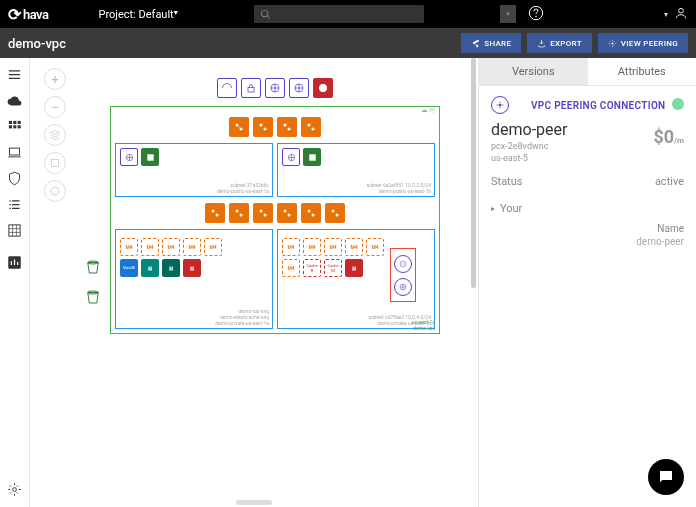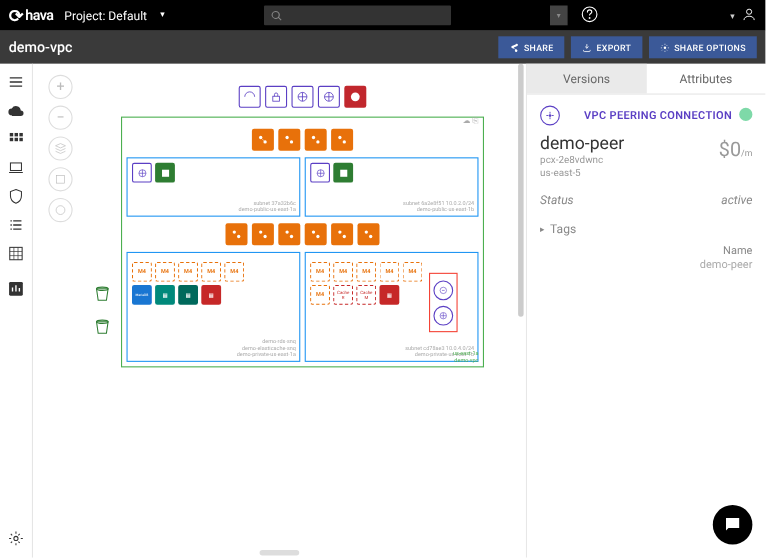--- a/index.html
+++ b/index.html
@@ -2,21 +2,21 @@
 <html><head>
 <meta charset="utf-8">
 <style>
 * { margin:0; padding:0; box-sizing:border-box; font-family:-apple-system,BlinkMacSystemFont,"Segoe UI",Roboto,sans-serif; }
 body { width:696px; height:507px; background:#fff; overflow:hidden; position:relative; }
 
 
 .topnav { height:28px; background:#000; color:#fff; display:flex; align-items:center; padding:0 8px; font-size:11px; }
 .logo { font-weight:600; font-size:13px; letter-spacing:-0.5px; margin-right:10px; display:flex; align-items:center; gap:2px;}
 .logo .m{font-size:16px;}
-.proj { display:flex; gap:12px; cursor:pointer;}
+.proj { display:flex; gap:0; cursor:pointer;margin-left:40px;}
 .proj .ch{font-size:8px;}
 .search { margin-left:auto; margin-right:auto; width:170px; height:18px; background:#333; display:flex; align-items:center; padding-left:6px; border-radius:1px;}
 .search svg{width:11px;height:11px;fill:#888;}
 .search-dd{width:16px;height:18px;background:#444;display:flex;align-items:center;justify-content:center;margin-right:12px;}
 .help{margin-right:120px;color:#fff;}
 .help svg{width:16px;height:16px;fill:none;stroke:#fff;stroke-width:1.5;}
 .usr{display:flex;align-items:center;gap:6px;}
 .usr .ch{font-size:8px;color:#ccc;}
 .usr svg{width:14px;height:14px;fill:none;stroke:#fff;stroke-width:1.5;}
 
@@ -40,23 +40,23 @@
 .tab.active{background:#eaeaea;}
 .rbody{padding:10px 12px;font-size:11px;color:#555;}
 .rhdr{display:flex;align-items:center;gap:22px;margin-bottom:2px;}
 .rhdr .ic{width:18px;height:18px;border:1.5px solid #5b3fc4;border-radius:50%;display:flex;align-items:center;justify-content:center;}
 .rhdr .ic svg{width:10px;height:10px;fill:#5b3fc4;}
 .rhdr .t{color:#5b3fc4;font-size:10px;font-weight:600;letter-spacing:0.3px;}
 .rdot{width:12px;height:12px;background:#7ed9a8;border-radius:50%;position:absolute;top:40px;right:12px;}
 .rname{font-size:16px;color:#333;margin-top:6px;}
 .rid{font-size:9px;color:#999;margin-top:2px;}
 .rreg{font-size:9px;color:#999;margin-top:2px;}
-.rprice{position:absolute;top:68px;right:12px;color:#999;font-size:18px;font-weight:400;}
+.rprice{position:absolute;top:68px;right:12px;color:#999;font-size:18px;font-weight:700;}
 .rprice .sm{font-size:8px;}
-.rrow{display:flex;justify-content:space-between;margin-top:12px;font-size:11px;color:#888;font-style:italic;}
+.rrow{display:flex;justify-content:space-between;margin-top:12px;font-size:11px;color:#888;}
 .rtags{margin-top:14px;display:flex;align-items:center;gap:5px;color:#888;cursor:pointer;}
 .rtags .ch{font-size:8px;}
 .rkv{margin-top:8px;font-size:10px;color:#888;text-align:right;}
 .rkv .v{color:#aaa;margin-top:2px;}
 .selview{position:absolute;bottom:0;left:0;right:0;height:30px;border-top:1px solid #e5e5e5;display:flex;align-items:center;justify-content:center;font-size:11px;font-weight:600;color:#333;cursor:pointer;gap:4px;}
 .selview .up{font-size:8px;}
 
 
 .canvas{position:absolute;top:58px;left:30px;right:218px;bottom:0;background:#fff;overflow:hidden;}
 .canvasbar{position:absolute;bottom:2px;left:50%;transform:translateX(-50%);width:36px;height:5px;background:#ddd;border-radius:3px;}
@@ -165,21 +165,21 @@
       <svg viewBox="0 0 24 24">
         <path d="M12 3v10m0 0l-4-4m4 4l4-4M4 17v2a2 2 0 002 2h12a2 2 0 002-2v-2" fill="none" stroke="#fff" stroke-width="2"></path>
       </svg>
       <span>EXPORT</span>
     </button>
   <button class="btn">
       <svg viewBox="0 0 24 24">
         <circle cx="12" cy="12" r="3"></circle>
         <path d="M12 2v3m0 14v3m10-10h-3M5 12H2m15.5-6.5l-2 2m-9 9l-2 2m0-13l2 2m9 9l2 2" stroke="#fff" stroke-width="1.5" fill="none"></path>
       </svg>
-      <span>SHARE OPTIONS</span>
+      <span>VIEW PEERING</span>
     </button>
 </div>
 
 <div class="leftrail">
   <div class="ritem">
       <svg viewBox="0 0 24 24">
         <path d="M3 6h18M3 12h18M3 18h18" stroke="#333" stroke-width="2" fill="none"></path>
       </svg>
     </div>
   <div class="ritem">
@@ -252,21 +252,21 @@
     <div class="rname">demo-peer</div>
     <div class="rid">pcx-2e8vdwnc</div>
     <div class="rreg">us-east-5</div>
     <div class="rprice"><span>$0</span><span class="sm">/m</span></div>
     <div class="rrow">
       <span>Status</span>
       <span>active</span>
     </div>
     <div class="rtags">
         <span class="ch">▸</span>
-        <span>Tags</span>
+        <span>Your</span>
       </div>
     <div class="rkv">
       <div>Name</div>
       <div class="v">demo-peer</div>
     </div>
   </div>
 </div>
 
 <div class="canvas">
   <div class="zoom">

